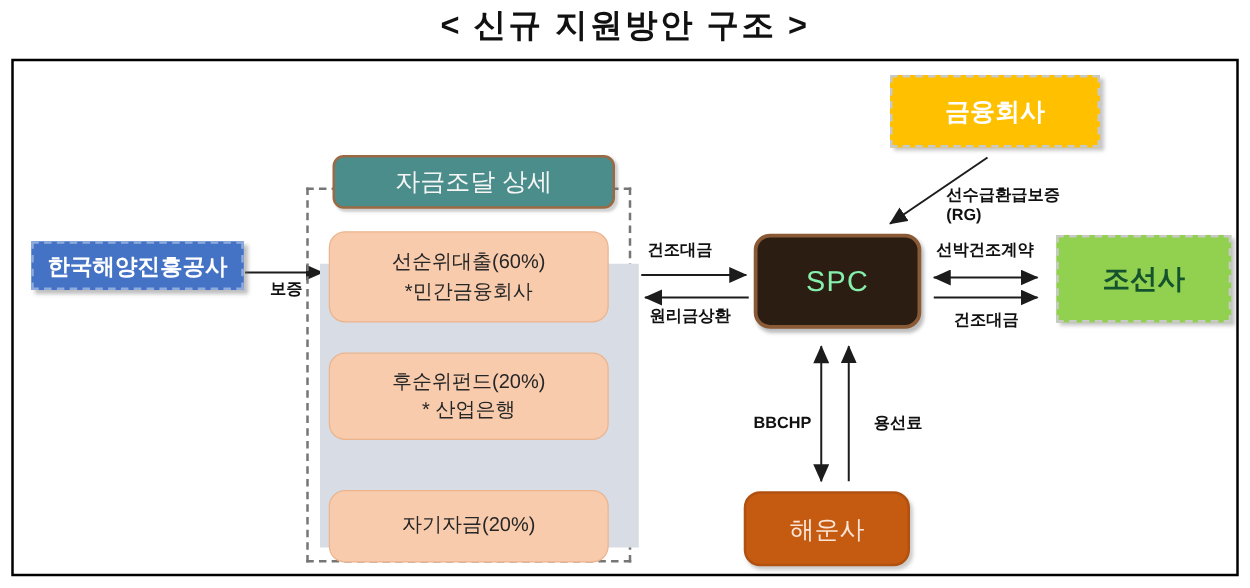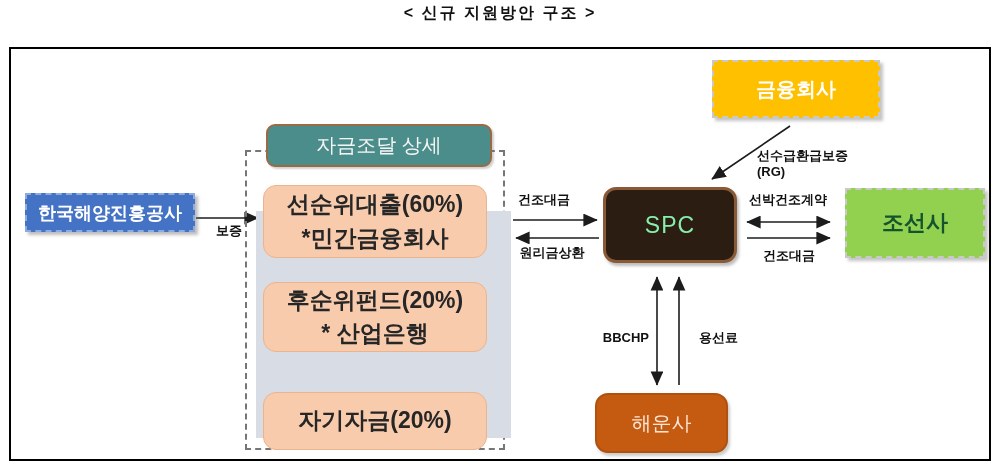--- a/index.html
+++ b/index.html
@@ -1,21 +1,21 @@
 <!DOCTYPE html>
 <html><head>
 <meta charset="utf-8">
 <style>
   * { margin:0; padding:0; box-sizing:border-box; }
   html,body { width:1000px; height:470px; background:#ffffff;
     font-family:"Liberation Sans", sans-serif; }
   .stage { position:relative; width:1000px; height:470px; background:#fff; overflow:hidden; }
 
   .title { position:absolute; left:0; top:3px; width:1000px; text-align:center;
-    font-size:16px; font-weight:bold; color:#111; letter-spacing:2px; }
+    font-size:26px; font-weight:bold; color:#111; letter-spacing:2px; }
 
   .frame { position:absolute; left:9px; top:47px; width:982px; height:414px;
     border:2px solid #000; background:#fff; }
 
   .abs { position:absolute; }
   .box { position:absolute; display:flex; flex-direction:column; align-items:center;
     justify-content:center; text-align:center; }
 
   
   .khoc { left:14px; top:144px; width:170px; height:39px; background:#4472C4;
@@ -25,21 +25,21 @@
   
   .funding-container { left:234px; top:101px; width:260px; height:300px;
     border:2px dashed #767676; background:transparent; }
   .inner-panel { left:245px; top:162px; width:255px; height:227px; background:#D7DCE5; }
 
   .teal-header { left:255px; top:75px; width:226px; height:43px; background:#4A8D8B;
     border:2px solid #9A6A44; border-radius:9px; color:#F5F5F5; font-size:20px;
     box-shadow:2px 2px 2px rgba(120,120,120,.35); }
 
   .peach { left:252px; width:224px; background:#F8CBAD; border:1px solid #EBB48D;
-    border-radius:13px; color:#262626; font-weight:bold; font-size:23px; line-height:1.45; }
+    border-radius:13px; color:#262626; font-weight:normal; font-size:16px; line-height:1.45; }
   .peach1 { top:136px; height:73px; }
   .peach2 { top:233px; height:70px; }
   .peach3 { top:326px; height:58px;margin-top:17px; }
 
   .spc { left:592px; top:138px; width:134px; height:76px; background:#2B1D12;
     border:3px solid #8A5A36; border-radius:13px; color:#86efac; font-size:23px;
     font-family:Liberation Sans, sans-serif; letter-spacing:1px;
     box-shadow:2px 3px 3px rgba(90,90,90,.4); }
 
   .fincorp { left:701px; top:11px; width:168px; height:58px; background:#FFC000;

